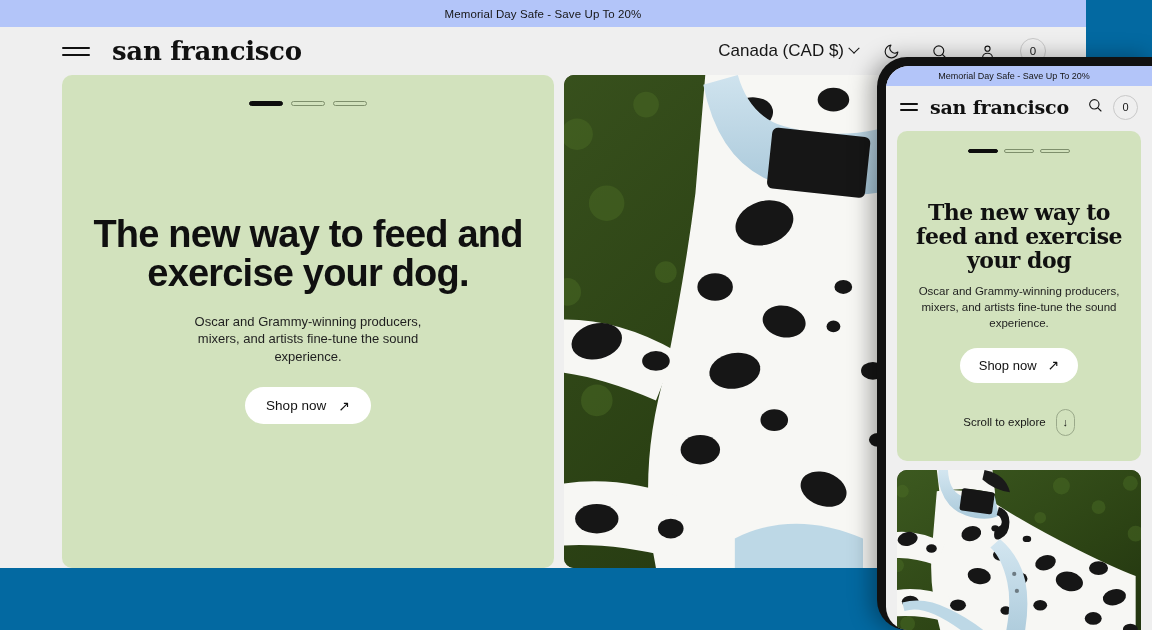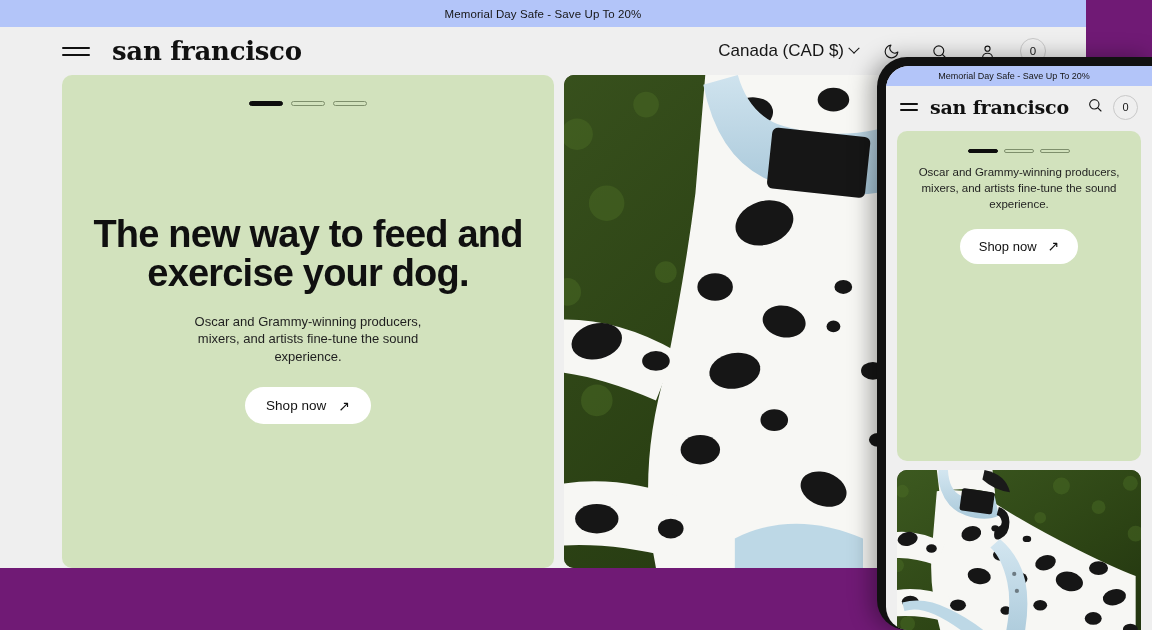--- a/index.html
+++ b/index.html
@@ -6,21 +6,21 @@
   * { box-sizing: border-box; margin: 0; padding: 0; }
   html, body {
     width: 1152px; height: 630px;
     overflow: hidden;
     background: #000000;
     font-family: "Liberation Sans", sans-serif;
   }
   .stage {
     position: relative;
     width: 1152px; height: 630px;
-    background: #701a75;
+    background: #0369a1;
     overflow: hidden;
   }
 
   
   .desktop {
     position: absolute;
     left: 0; top: 0;
     width: 1086px;
     height: 568px;
     background: #efefef;
@@ -458,25 +458,30 @@
         </div>
         <div class="p-cart">0</div>
       </div>
 
       <div class="p-hero">
         <div class="p-dots">
           <div class="p-dot active"></div>
           <div class="p-dot"></div>
           <div class="p-dot"></div>
         </div>
+        <h2 class="p-title">The new way to feed and exercise your dog</h2>
         <p class="p-sub">Oscar and Grammy-winning producers, mixers, and artists fine-tune the sound experience.</p>
         <button class="p-shop">
           <span>Shop now</span>
           <span class="arrow-ne">↗</span>
         </button>
+        <div class="p-scroll">
+          <span>Scroll to explore</span>
+          <span class="p-scroll-cap">↓</span>
+        </div>
       </div>
 
       <div class="p-image">
         <svg viewBox="0 0 500 330" preserveAspectRatio="xMidYMid slice">
           <defs>
             <linearGradient id="grass2" x1="0" y1="0" x2="1" y2="1">
               <stop offset="0%" stop-color="#3d5a20"></stop>
               <stop offset="60%" stop-color="#2c4314"></stop>
               <stop offset="100%" stop-color="#20310f"></stop>
             </linearGradient>

